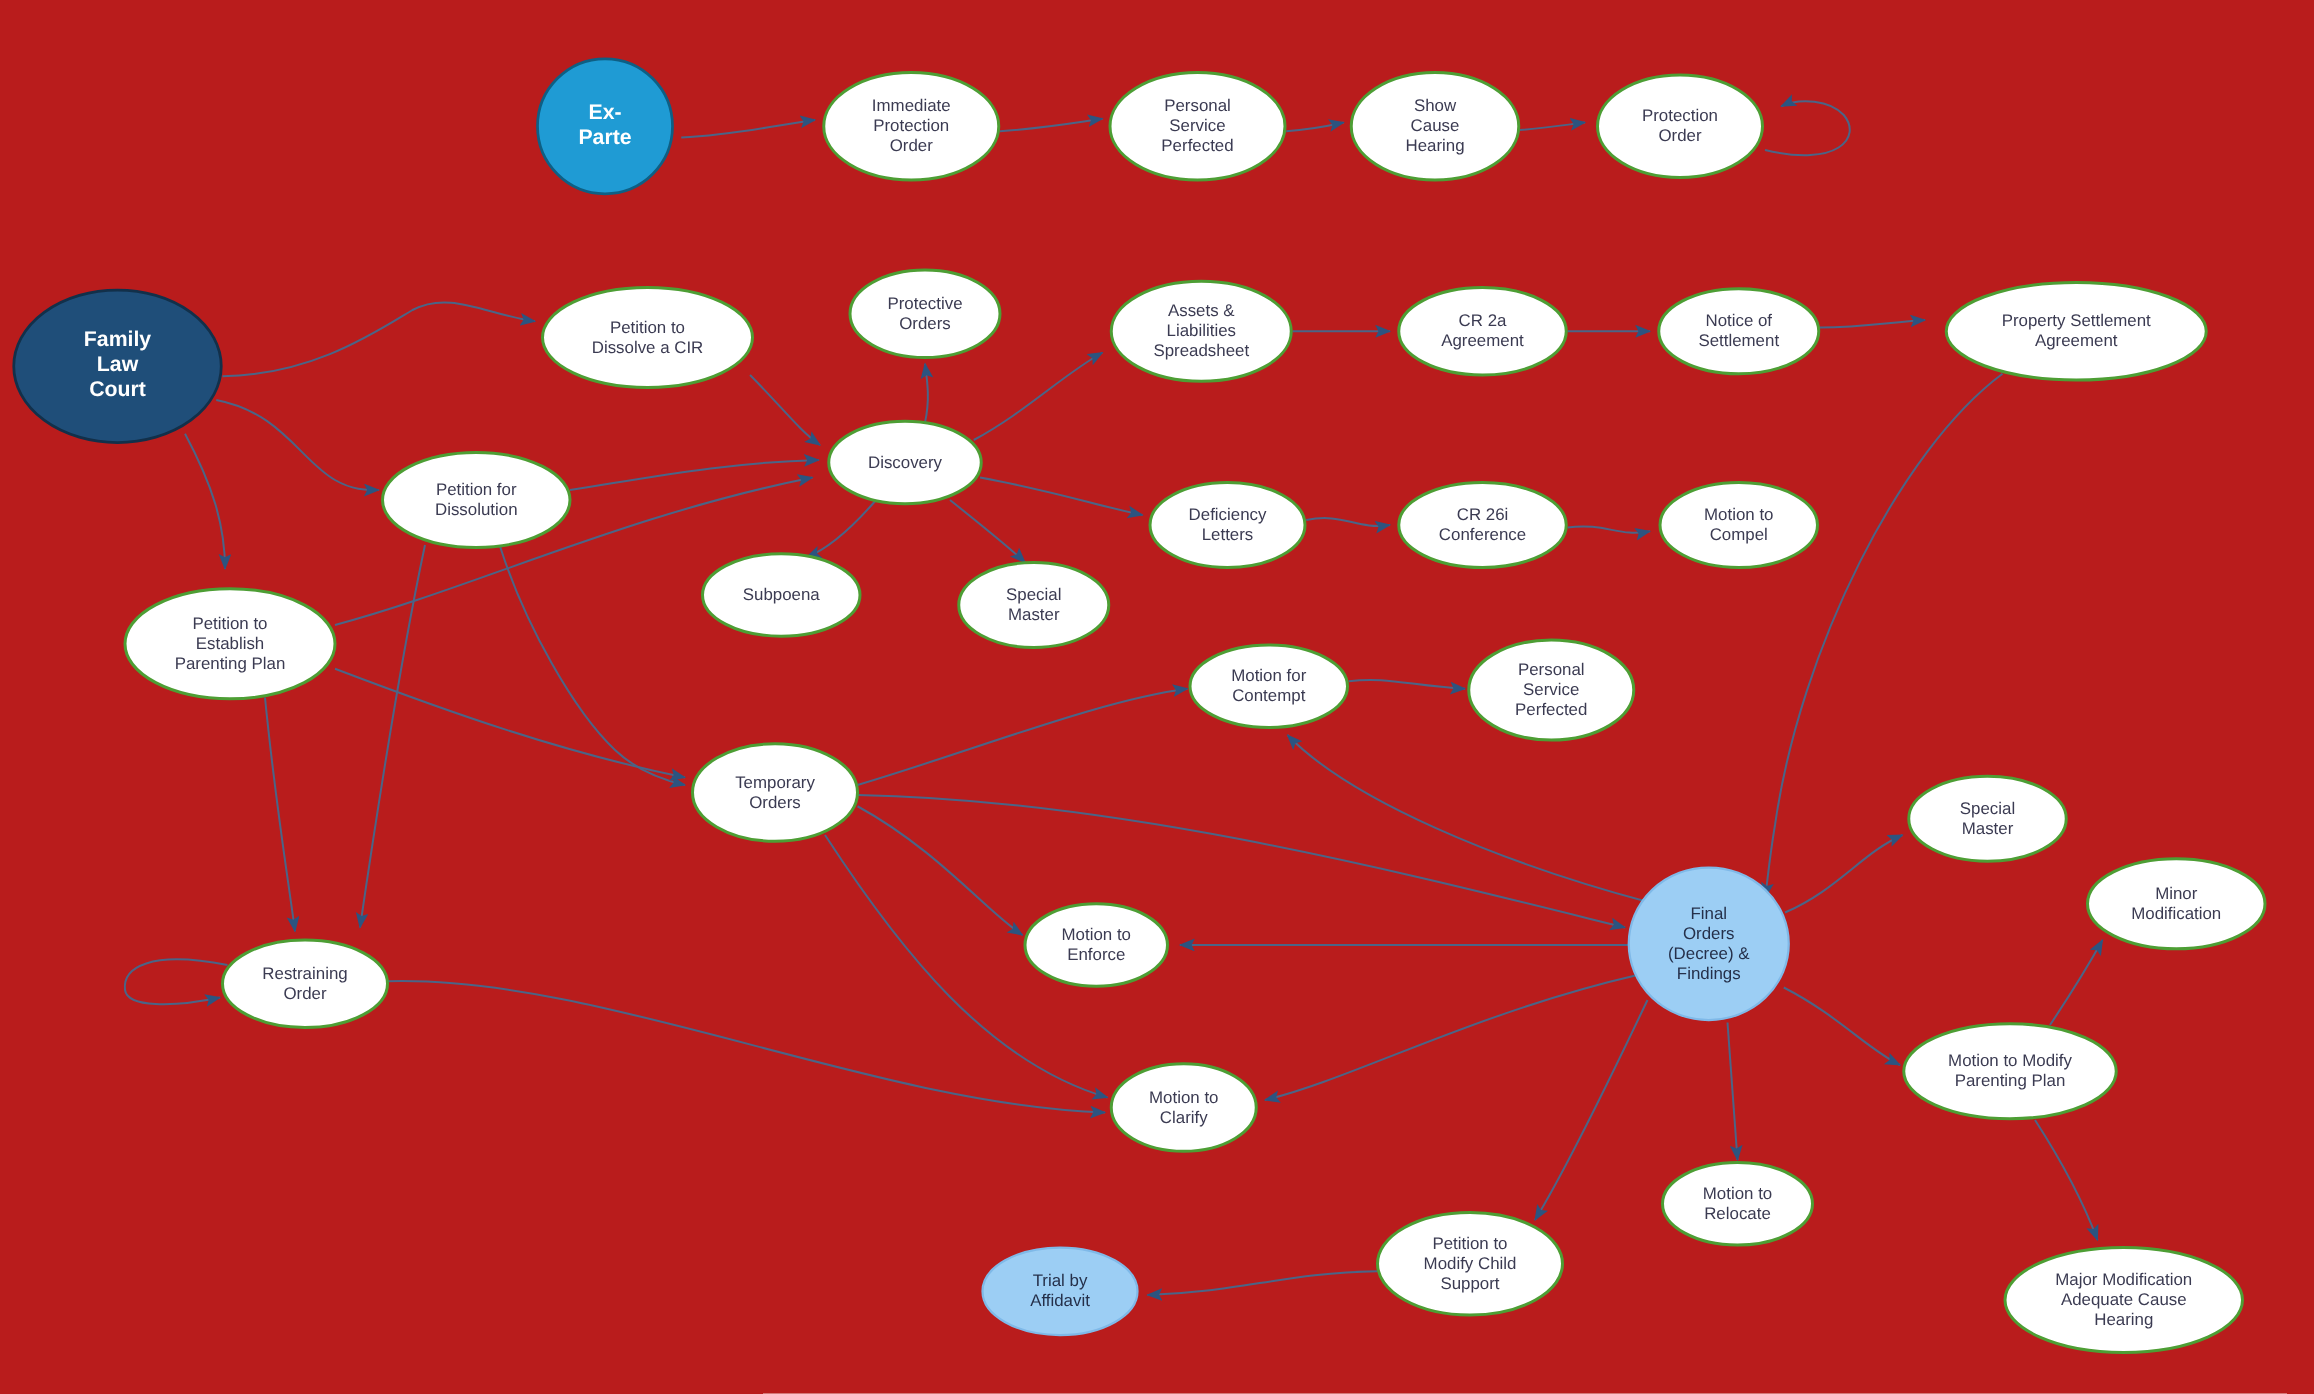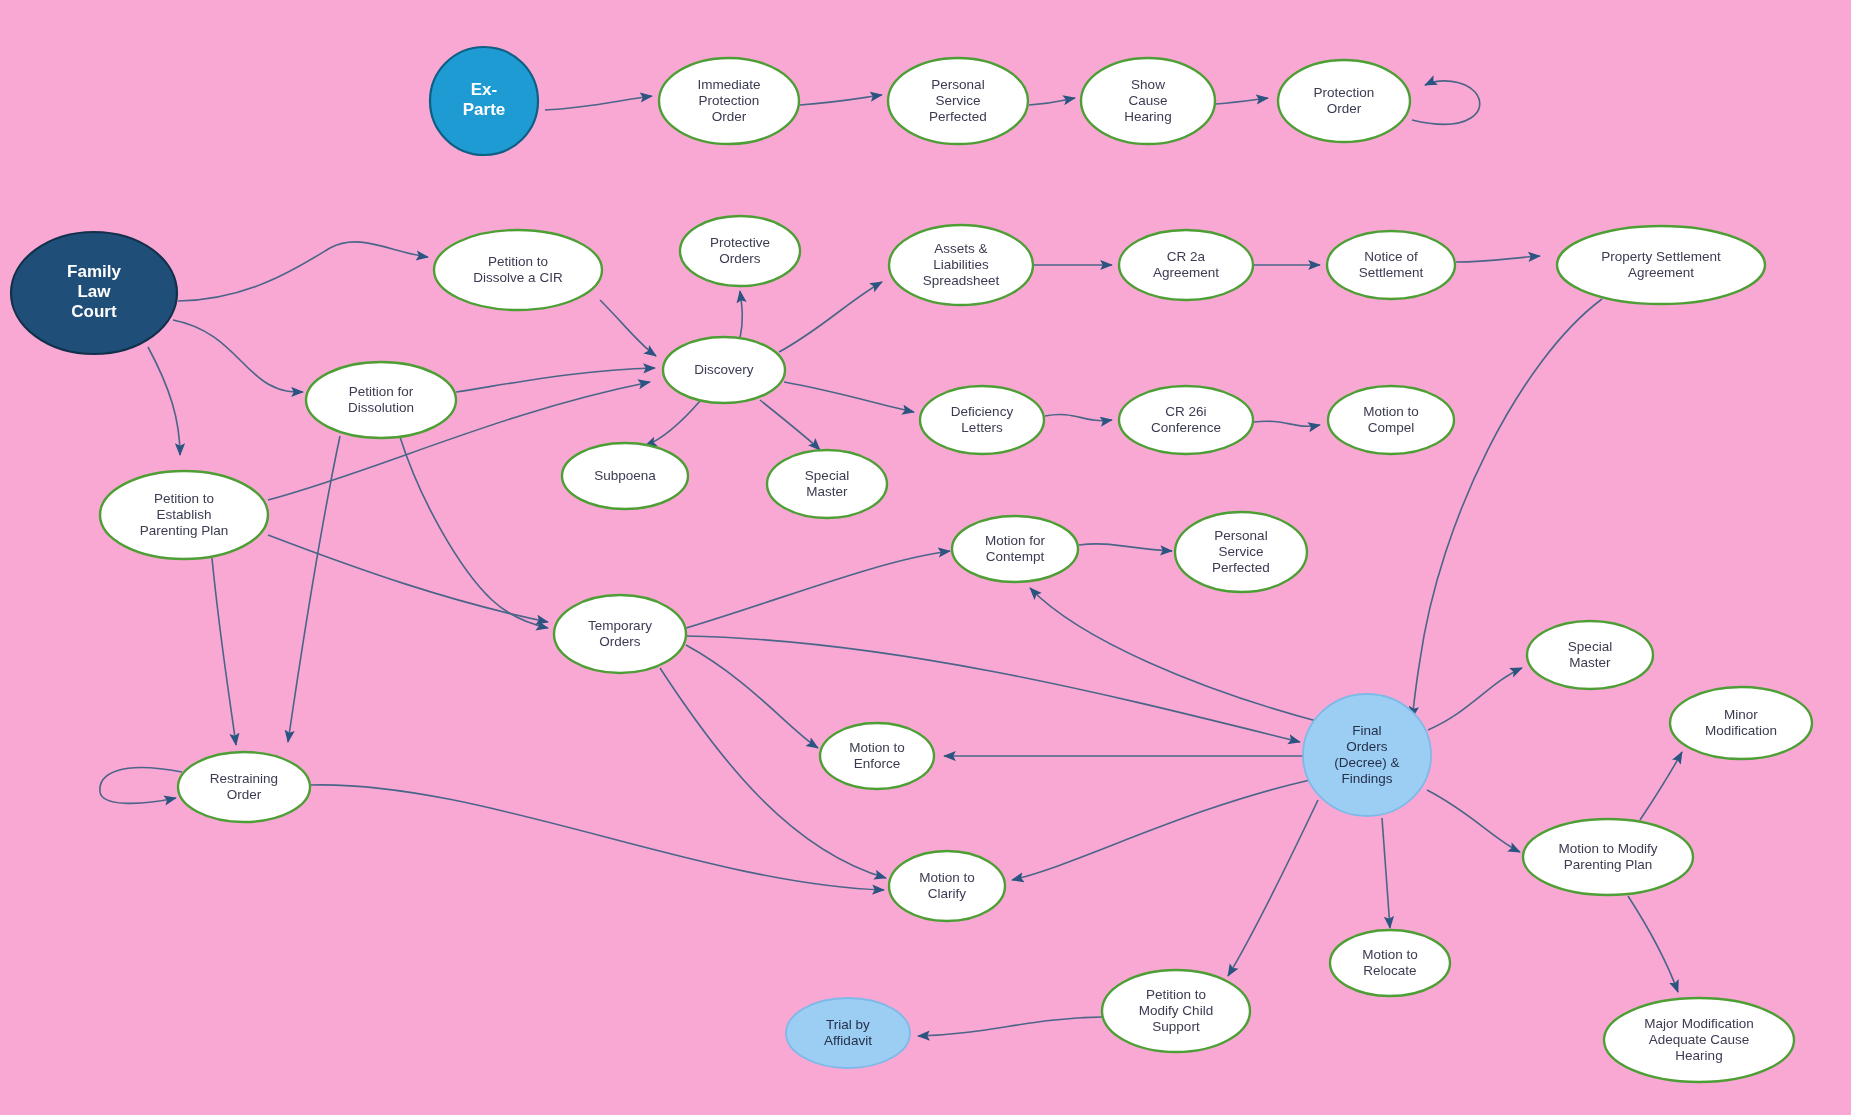--- a/index.html
+++ b/index.html
@@ -10,21 +10,21 @@
   body {
     width: 1851px;
     height: 1115px;
     font-family: "Liberation Sans", sans-serif;
     overflow: hidden;
   }
   #diagram-root {
     position: relative;
     width: 1851px;
     height: 1115px;
-    background: #f9a8d4;
+    background: #b91c1c;
   }
   svg#flow {
     position: absolute;
     left: 0;
     top: 0;
     width: 1851px;
     height: 1115px;
     display: block;
   }
   .node-ellipse-green {

